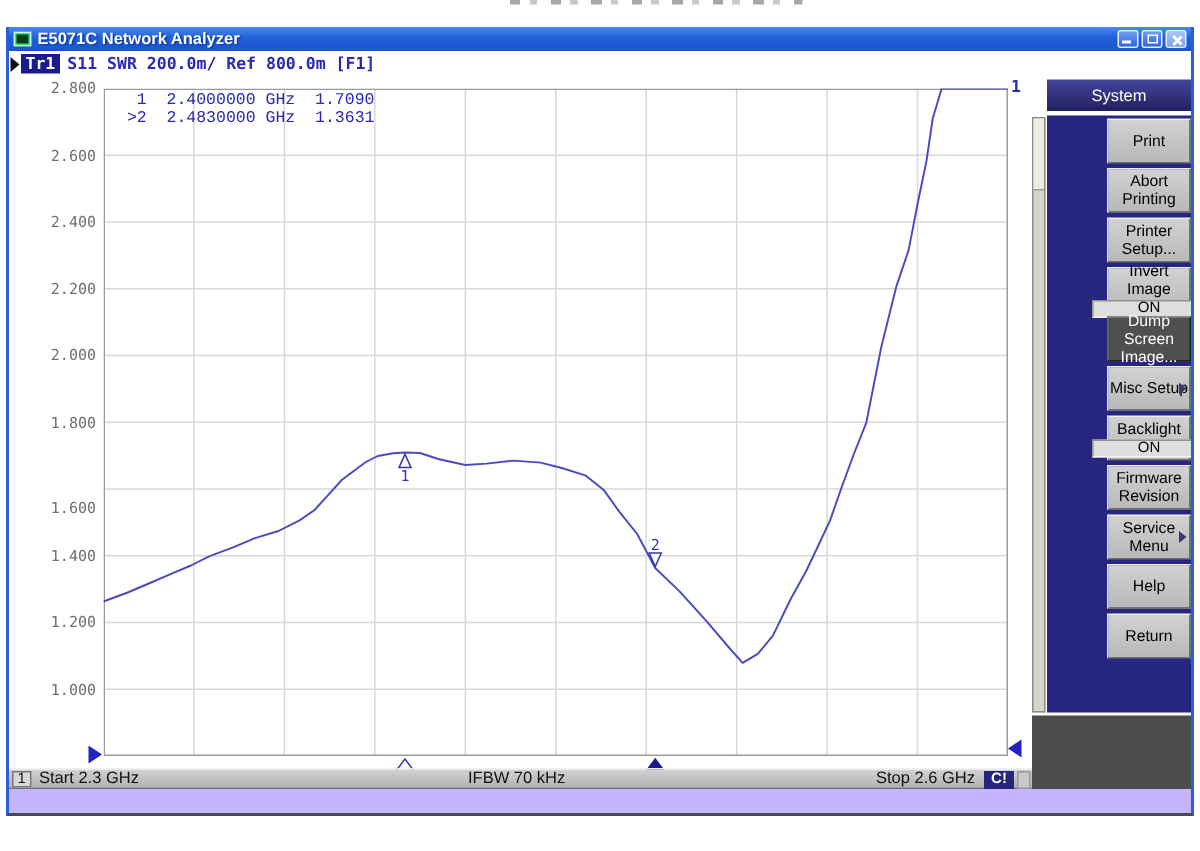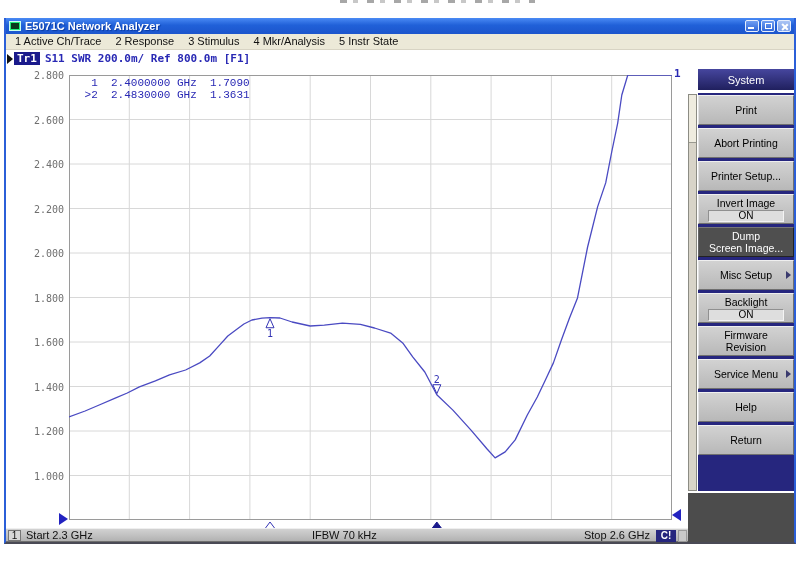--- a/index.html
+++ b/index.html
@@ -82,21 +82,21 @@
   
   #sidebar { position: absolute; left: 682px; top: 16px; width: 106px; height: 492px; }
   #sb-scroll { position: absolute; left: 0; top: 28px; width: 9px; height: 397px;
      background: #d8d4c8; border: 1px solid #8c8c84; }
   #sb-scroll .thumb { position: absolute; left: 0; top: 0; width: 7px; height: 48px;
      background: #efecdf; border-bottom: 1px solid #9a9a90; }
   #sb-head { position: absolute; left: 10px; top: 3px; width: 96px; height: 21px;
      background: linear-gradient(#46469e,#20205e); color: #fff; font-size: 11px;
      display: flex; align-items: center; justify-content: center; }
   #sb-btns { position: absolute; left: 10px; top: 27px; width: 96px; height: 398px;
-     background: #26267e; padding-top: 2px; display: flex; flex-direction: column; gap: 3px; }
+     background: #26267e; padding-top: 2px; display: flex; flex-direction: column; gap: 3px; padding-left: 40px; }
   .sbtn { height: 30px; background: linear-gradient(#d2d2d2,#b8b8b8);
      border-top: 1px solid #efefef; border-left: 1px solid #e2e2e2;
      border-right: 1px solid #6f6f6f; border-bottom: 1px solid #6f6f6f;
      color: #000; font-size: 10.5px; position: relative;
      display: flex; flex-direction: column; align-items: center; justify-content: center;
      line-height: 12px; text-align: center; }
   .sbtn.dark { background: #4f4f4f; color: #fff; border-color: #777 #222 #222 #666; }
   .sbtn .state { width: 76px; height: 12px; background: #dedede; border: 1px solid #909090;
      border-bottom-color: #f4f4f4; border-right-color: #f4f4f4; font-size: 10px; line-height: 10px;
      margin-top: 1px; }
@@ -121,47 +121,40 @@
         <span class="wbtn">
             <span class="g-min"></span>
           </span>
         <span class="wbtn">
             <span class="g-restore"></span>
           </span>
         <span class="wbtn lite"><span class="g-close"></span></span>
       </span>
     </div>
 
-    <div id="menubar">
-        <span class="menu-item">1 Active Ch/Trace</span>
-        <span class="menu-item">2 Response</span>
-        <span class="menu-item">3 Stimulus</span>
-        <span class="menu-item">4 Mkr/Analysis</span>
-        <span class="menu-item">5 Instr State</span>
-      </div>
 
     <div id="screen">
 
       <div id="trace-header">
         <span id="trace-pointer"></span>
         <span id="trace-badge">Tr1</span>
         <span id="trace-desc">S11 SWR 200.0m/ Ref 800.0m [F1]</span>
       </div>
 
       <div id="readout"><span>  1  2.4000000 GHz  1.7090</span>
 <span> &gt;2  2.4830000 GHz  1.3631</span></div>
 
       <div id="ylabels">
           <div class="ylab" style="top: 20px;">2.800</div>
           <div class="ylab" style="top: 64.5px;">2.600</div>
           <div class="ylab" style="top: 109px;">2.400</div>
           <div class="ylab" style="top: 153.5px;">2.200</div>
           <div class="ylab" style="top: 198px;">2.000</div>
           <div class="ylab" style="top: 242.5px;">1.800</div>
-          <div class="ylab" style="top: 287px;">1.600</div>
+          <div class="ylab" style="top: 300px;">1.600</div>
           <div class="ylab" style="top: 331.5px;">1.400</div>
           <div class="ylab" style="top: 376px;">1.200</div>
           <div class="ylab" style="top: 420.5px;">1.000</div>
           <div class="ylab ref" style="top: 462px; margin-top: 35px;">800.0m</div>
         </div>
 
       <div id="ref-ptr-left"></div>
       <div id="ref-ptr-right"></div>
       <div id="trace-num-right">1</div>
 

